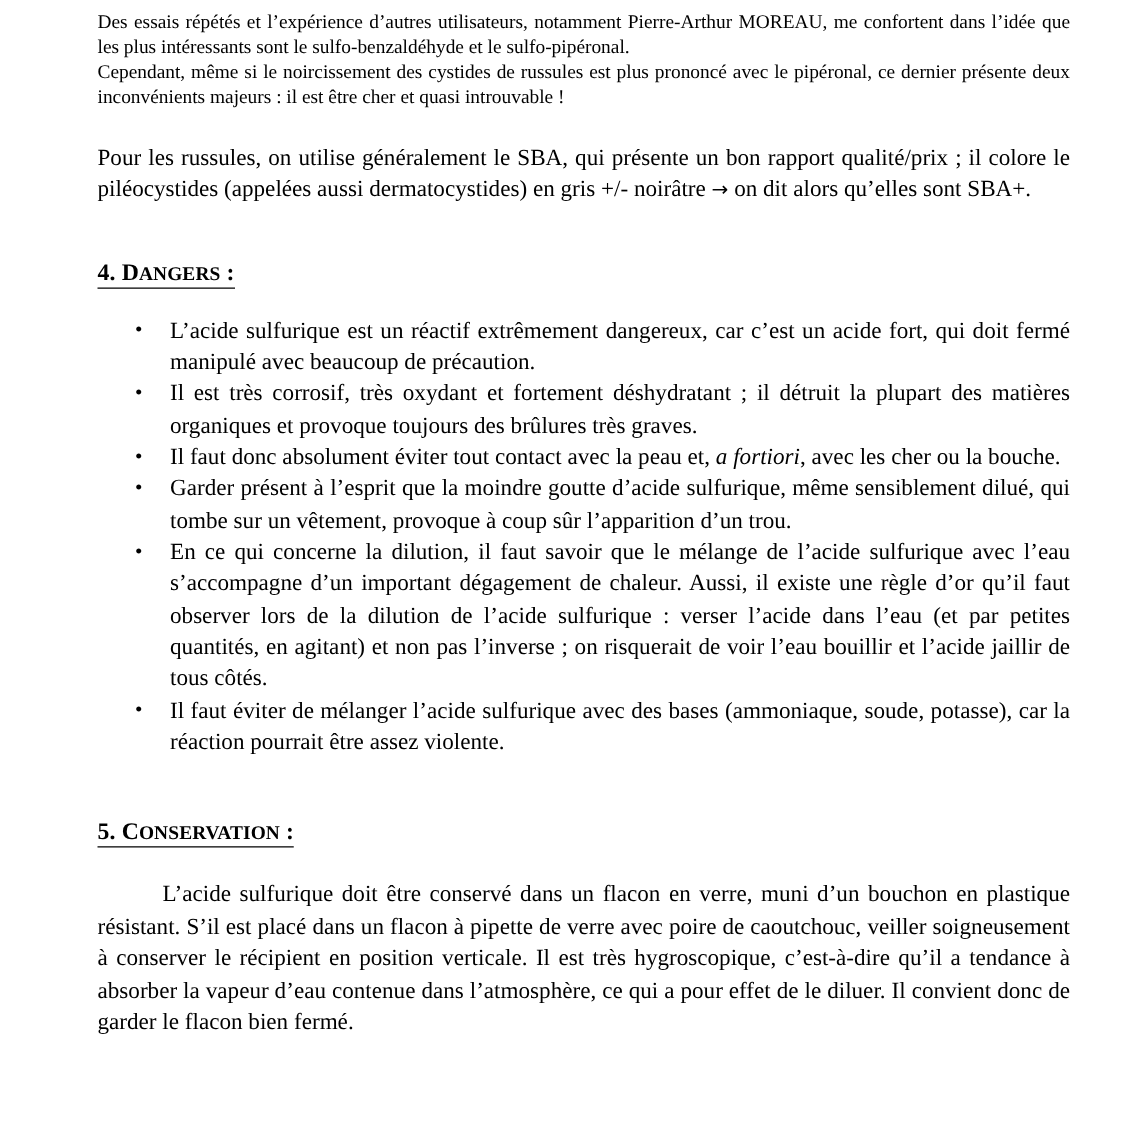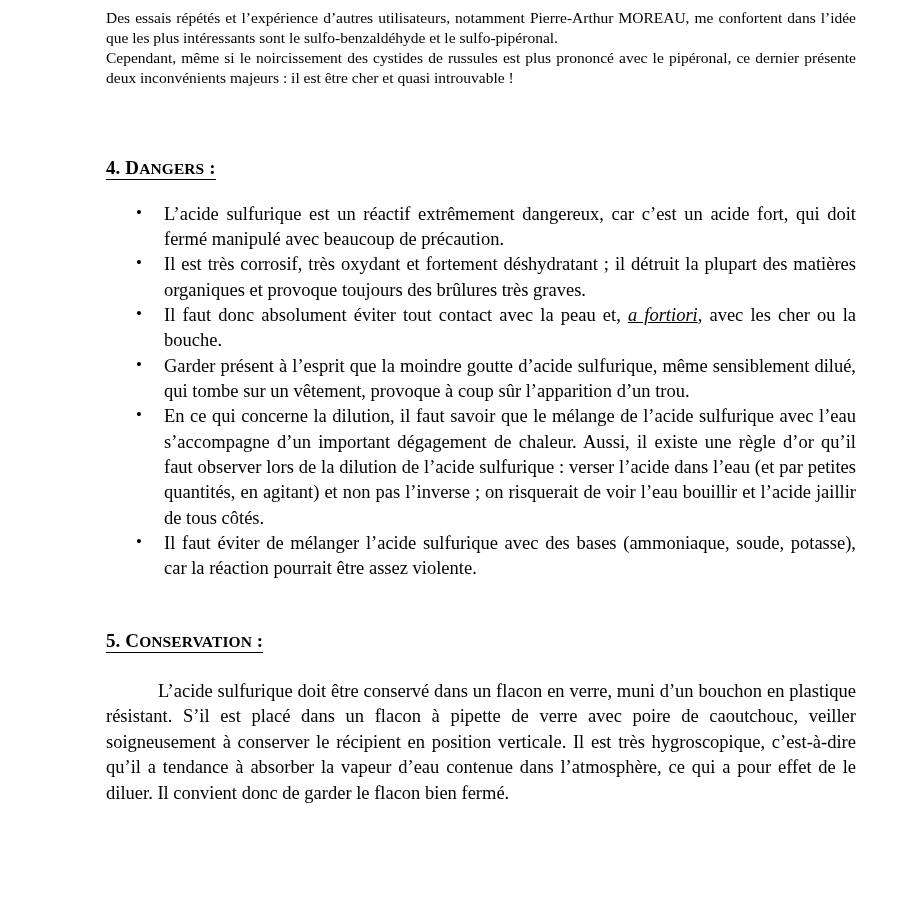--- a/index.html
+++ b/index.html
@@ -12,21 +12,21 @@
     background: #ffffff;
     font-family: "Liberation Serif", "DejaVu Serif", serif;
     color: #000000;
     overflow: hidden;
   }
   .page {
     position: relative;
     width: 900px;
     height: 778px;
     box-sizing: border-box;
-    padding: 8px 44px 0 106px;
+    padding: 8px 44px 0 78px;
   }
   .para {
     text-align: justify;
     margin: 0;
   }
   .small-block {
     font-size: 15.5px;
     line-height: 1.30;
     margin: 0;
   }
@@ -88,35 +88,36 @@
     top: -1px;
     font-size: 17px;
   }
   .indent-first {
     text-indent: 52px;
   }
   .arrow {
     font-family: "DejaVu Sans", sans-serif;
     font-size: 16px;
   }
-  em { font-style: italic; text-decoration: underline; }
+  em { font-style: italic; }
 </style>
 </head>
 <body>
 
 <div class="page">
 
   <div class="small-block">
     <p>Des essais répétés et l’expérience d’autres utilisateurs, notamment Pierre-Arthur MOREAU, me confortent dans l’idée que les plus intéressants sont le sulfo-benzaldéhyde et le sulfo-pipéronal.</p>
     <p>Cependant, même si le noircissement des cystides de russules est plus prononcé avec le pipéronal, ce dernier présente deux inconvénients majeurs : il est être cher et quasi introuvable !</p>
   </div>
 
   <div class="gap-lg"></div>
 
   <div class="body-block">
+    <p class="para"><span>Pour les russules, on utilise généralement le SBA, qui présente un bon rapport qualité/prix ; il colore le piléocystides (appelées aussi dermatocystides) en gris +/- noirâtre </span><span class="arrow">→</span><span> on dit alors qu’elles sont SBA+.</span></p>
   </div>
 
   <div style="height:42px"></div>
 
   <div class="heading-wrap">
     <h2 class="section-heading"><span class="num">4.</span>&nbsp;<span class="sc">D</span><span class="sc-small">ANGERS</span><span class="sc"> :</span></h2>
   </div>
 
   <div style="height:22px"></div>
 

